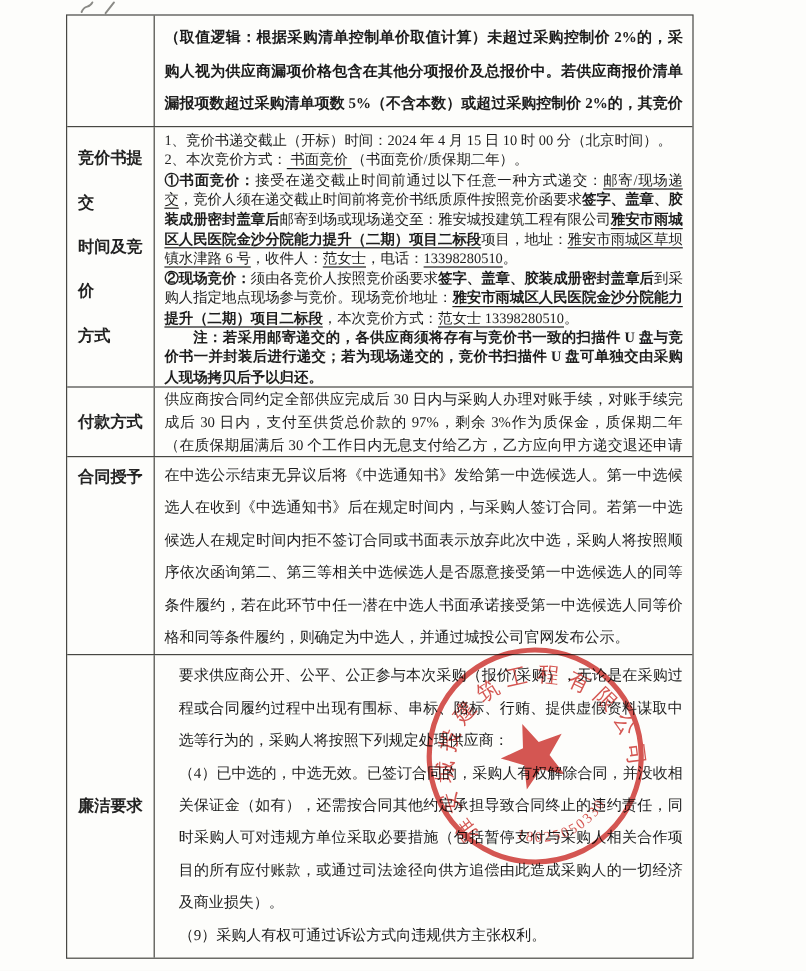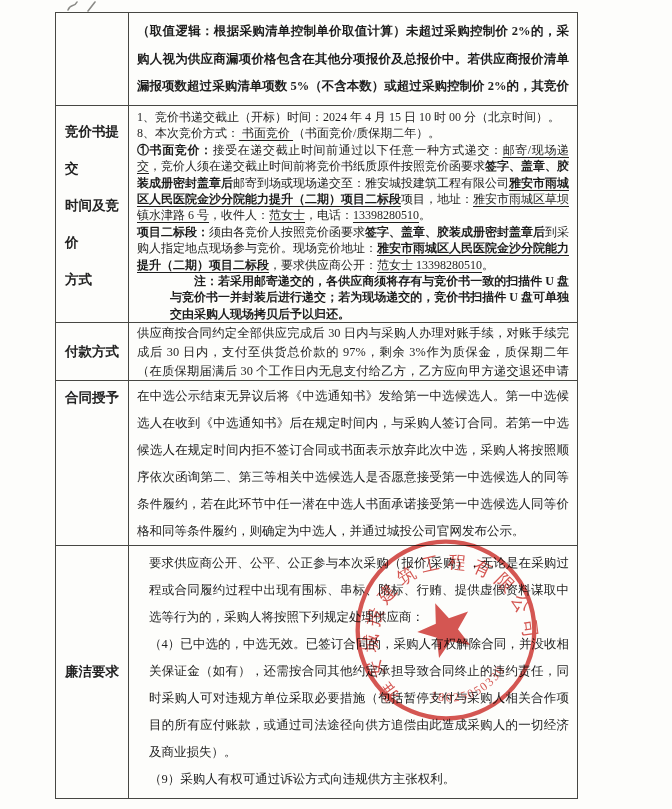--- a/index.html
+++ b/index.html
@@ -38,21 +38,21 @@
     white-space:pre-line;
     overflow:hidden;
   }
   .content-cell{
     box-sizing:border-box;
     padding:0 8px 0 8px;
     overflow:hidden;
     text-align:justify;
   }
   .content-cell p{margin:0;}
-  .content-cell p.indent{text-indent:2em;margin-left:33px;}
+  .content-cell p.indent{text-indent:2em;}
   .b{font-weight:700;}
   .u{text-decoration:underline;text-underline-offset:3px;text-decoration-thickness:1px;}
   
   .r1{height:93px;}
   .r1 .content-cell{font-size:12.5px;line-height:27.5px;padding-top:5px;font-weight:700;}
   .r2{height:217px;}
   .r2 .label-cell{padding-top:7px;line-height:37px;}
   .r2 .content-cell{font-size:12px;line-height:16.4px;padding-top:3px;}
   .r3{height:58px;}
   .r3 .label-cell{display:flex;align-items:center;}
@@ -91,23 +91,23 @@
           <p><span class="b">（取值逻辑：根据采购清单控制单价取值计算）未超过采购控制价 2%的，采购人视为供应商漏项价格包含在其他分项报价及总报价中。若供应商报价清单漏报项数超过采购清单项数 5%（不含本数）或超过采购控制价 2%的，其竞价文件无效。</span></p>
         </div>
     </div>
 
     <div class="t-row r2">
       <div class="label-cell">竞价书提交
 时间及竞价
 方式</div>
       <div class="content-cell">
           <p><span>1、竞价书递交截止（开标）时间：2024 年 4 月 15 日 10 时 00 分（北京时间）。</span></p>
-          <p><span>8、本次竞价方式：</span><span class="u">&nbsp;书面竞价&nbsp;</span><span>（书面竞价/质保期二年）。</span></p>
+          <p><span>2、本次竞价方式：</span><span class="u">&nbsp;书面竞价&nbsp;</span><span>（书面竞价/质保期二年）。</span></p>
           <p><span class="b">①书面竞价：</span><span>接受在递交截止时间前通过以下任意一种方式递交：</span><span class="u">邮寄/现场递交</span><span>，竞价人须在递交截止时间前将竞价书纸质原件按照竞价函要求</span><span class="b">签字、盖章、胶装成册密封盖章后</span><span>邮寄到场或现场递交至：雅安城投建筑工程有限公司</span><span class="b u">雅安市雨城区人民医院金沙分院能力提升（二期）项目二标段</span><span>项目，地址：</span><span class="u">雅安市雨城区草坝镇水津路 6 号</span><span>，收件人：</span><span class="u">范女士</span><span>，电话：</span><span class="u">13398280510</span><span>。</span></p>
-          <p><span class="b">项目二标段：</span><span>须由各竞价人按照竞价函要求</span><span class="b">签字、盖章、胶装成册密封盖章后</span><span>到采购人指定地点现场参与竞价。现场竞价地址：</span><span class="b u">雅安市雨城区人民医院金沙分院能力提升（二期）项目二标段</span><span>，要求供应商公开：</span><span class="u">范女士 13398280510</span><span>。</span></p>
+          <p><span class="b">②现场竞价：</span><span>须由各竞价人按照竞价函要求</span><span class="b">签字、盖章、胶装成册密封盖章后</span><span>到采购人指定地点现场参与竞价。现场竞价地址：</span><span class="b u">雅安市雨城区人民医院金沙分院能力提升（二期）项目二标段</span><span>，本次竞价方式：</span><span class="u">范女士 13398280510</span><span>。</span></p>
           <p class="indent"><span class="b">注：若采用邮寄递交的，各供应商须将存有与竞价书一致的扫描件 U 盘与竞价书一并封装后进行递交；若为现场递交的，竞价书扫描件 U 盘可单独交由采购人现场拷贝后予以归还。</span></p>
         </div>
     </div>
 
     <div class="t-row r3">
       <div class="label-cell">付款方式</div>
       <div class="content-cell">
           <p><span>供应商按合同约定全部供应完成后 30 日内与采购人办理对账手续，对账手续完成后 30 日内，支付至供货总价款的 97%，剩余 3%作为质保金，质保期二年（在质保期届满后 30 个工作日内无息支付给乙方，乙方应向甲方递交退还申请资料）。</span></p>
         </div>
     </div>

